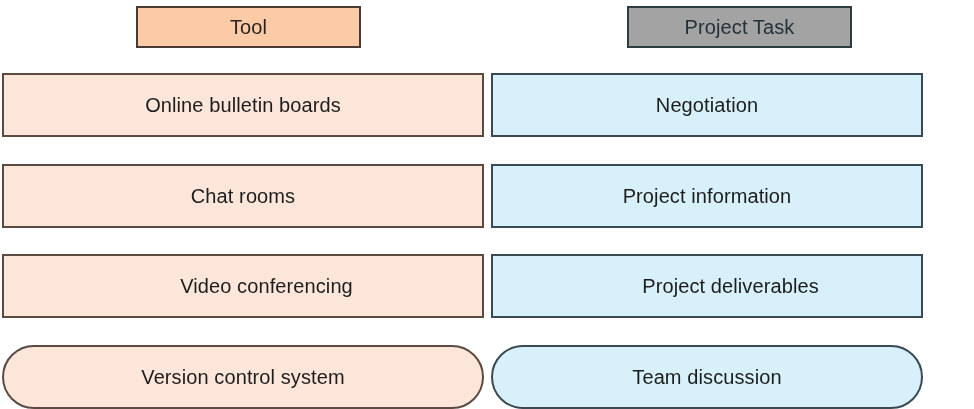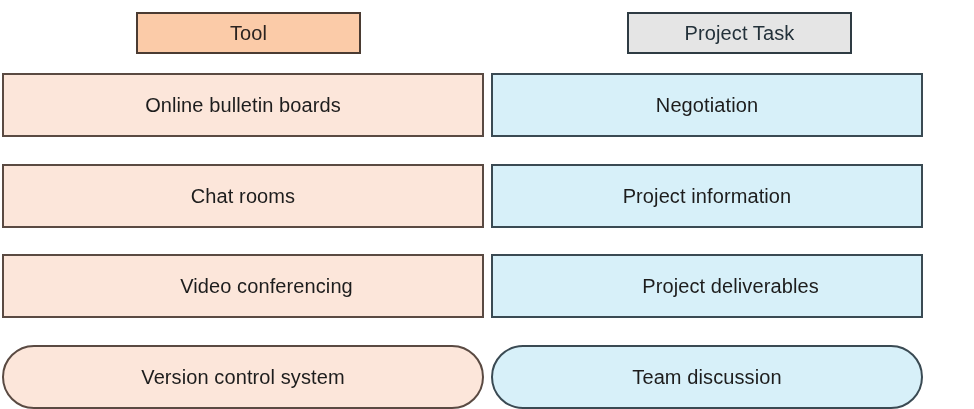--- a/index.html
+++ b/index.html
@@ -33,33 +33,33 @@
     line-height: 1.2;
     letter-spacing: 0.1px;
     color: #1d1d1d;
     white-space: nowrap;
   }
 
   
   .header-box {
     height: 42px;
     border: 2px solid #3f3430;
-    top: 12px;
+    top: 6px;
   }
   .header-tool {
     left: 136px;
     width: 225px;
     background: #fbcba8;
     border-color: #4a3b32;
     color: #2b2320;
   }
   .header-task {
     left: 627px;
     width: 225px;
-    background: #e5e5e5;
+    background: #a3a3a3;
     border-color: #2e3b43;
     color: #23313a;
   }
 
   
   .row-box {
     height: 64px;
     border: 2px solid #4c1d95;
   }
   .col-left {

